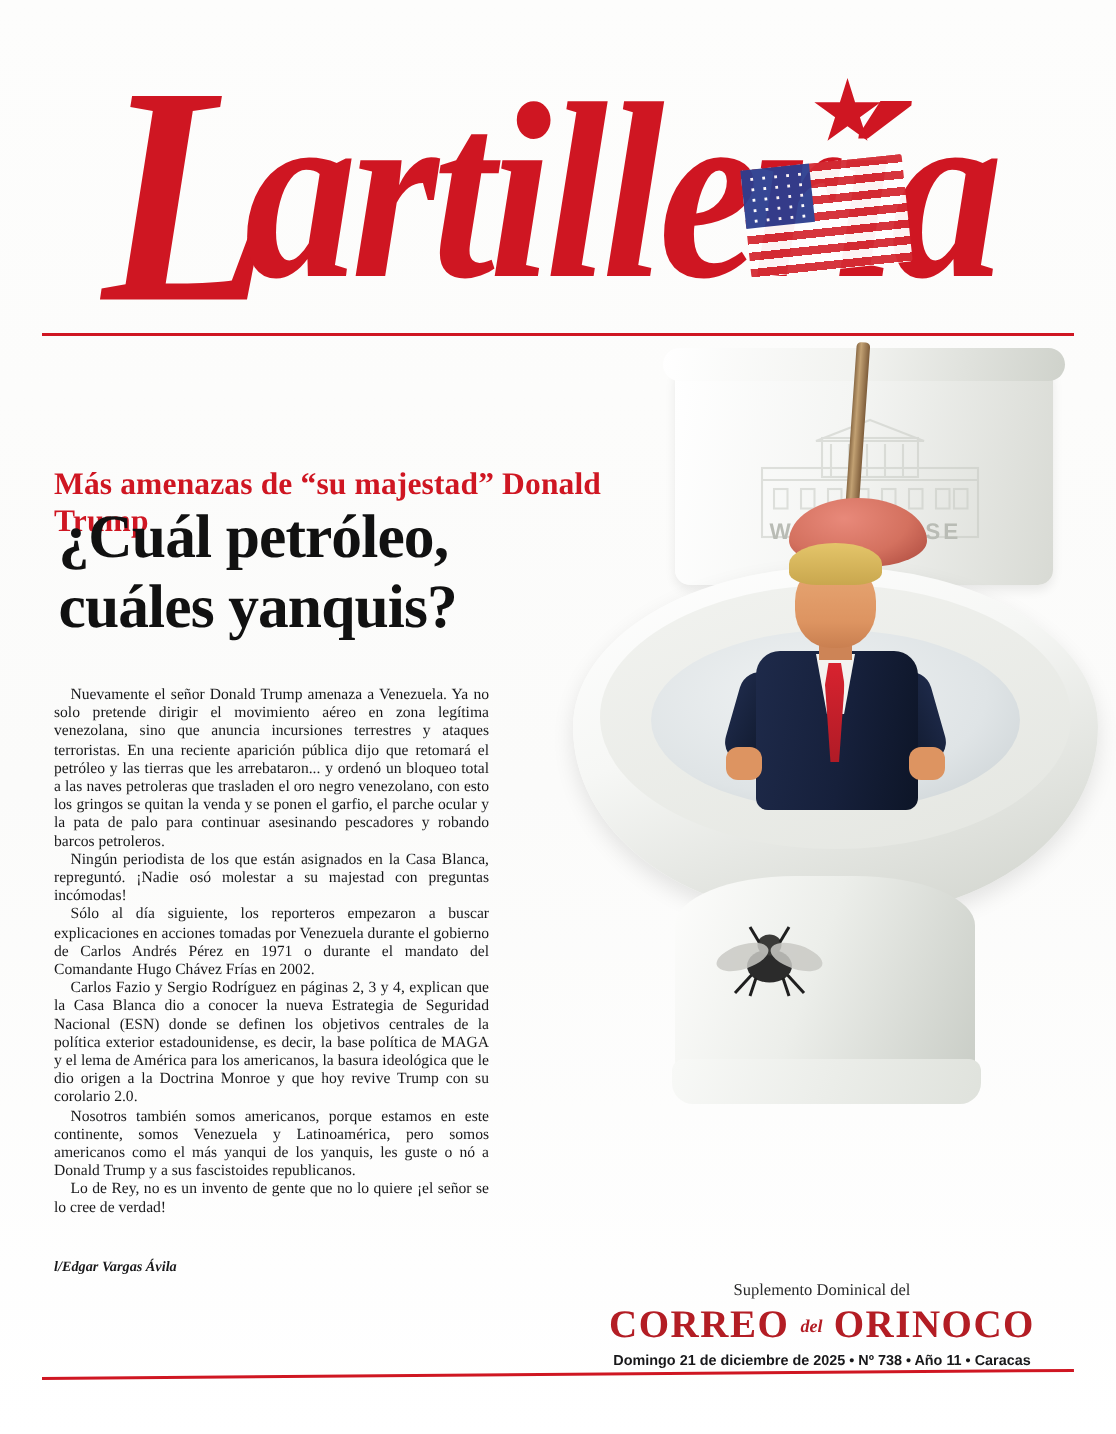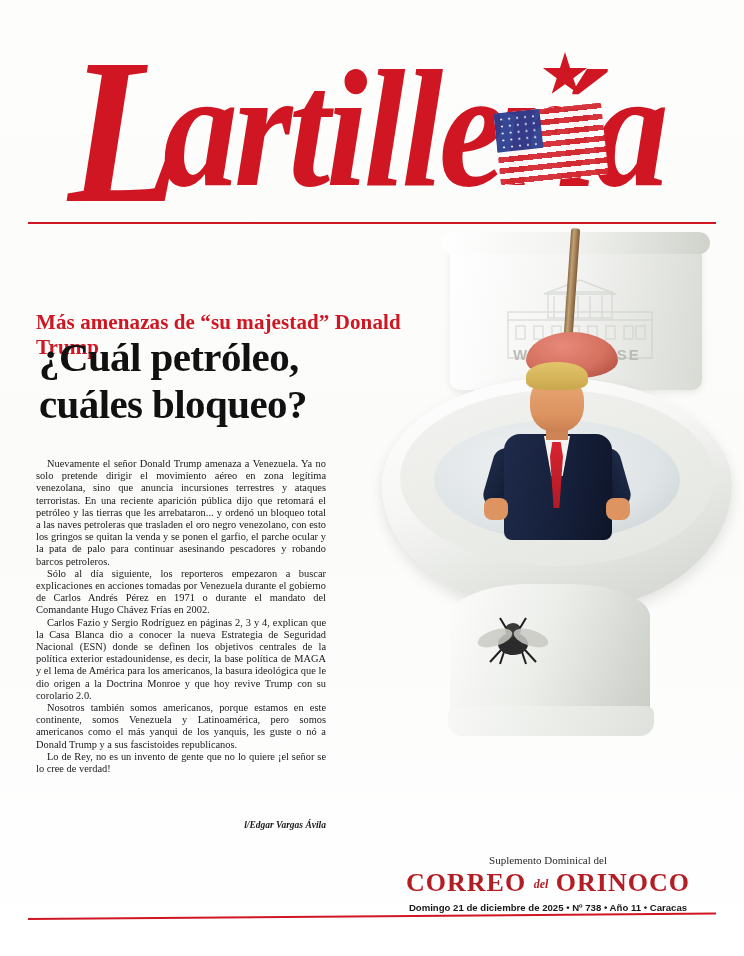--- a/index.html
+++ b/index.html
@@ -141,23 +141,23 @@
   }
   .body-col p {
     margin: 0;
     text-indent: 11px;
   }
   .body-col p + p { margin-top: 0px; }
 
   .byline {
     position: absolute;
     left: 36px;
-    top: 820px;
+    top: 840px;
     width: 290px;
-    text-align: right;
+    text-align: left;
     font-family: "Liberation Serif", serif;
     font-weight: bold;
     font-style: italic;
     font-size: 9.5px;
     color: #18181a;
   }
 
   
   .illo {
     position: absolute;
@@ -425,25 +425,26 @@
     <div class="flag">
       <div class="stripes"></div>
       <div class="canton"></div>
     </div>
   </div>
   <div class="masthead-rule"></div>
 
   <div class="kicker">Más amenazas de “su majestad” Donald Trump</div>
   <div class="headline">
     <div>¿Cuál petróleo,</div>
-    <div>cuáles bloqueo?</div>
+    <div>cuáles yanquis?</div>
   </div>
 
   <div class="body-col">
     <p>Nuevamente el señor Donald Trump amenaza a Venezuela. Ya no solo pretende dirigir el movimiento aéreo en zona legítima venezolana, sino que anuncia incursiones terrestres y ataques terroristas. En una reciente aparición pública dijo que retomará el petróleo y las tierras que les arrebataron... y ordenó un bloqueo total a las naves petroleras que trasladen el oro negro venezolano, con esto los gringos se quitan la venda y se ponen el garfio, el parche ocular y la pata de palo para continuar asesinando pescadores y robando barcos petroleros.</p>
+    <p>Ningún periodista de los que están asignados en la Casa Blanca, repreguntó. ¡Nadie osó molestar a su majestad con preguntas incómodas!</p>
     <p>Sólo al día siguiente, los reporteros empezaron a buscar explicaciones en acciones tomadas por Venezuela durante el gobierno de Carlos Andrés Pérez en 1971 o durante el mandato del Comandante Hugo Chávez Frías en 2002.</p>
     <p>Carlos Fazio y Sergio Rodríguez en páginas 2, 3 y 4, explican que la Casa Blanca dio a conocer la nueva Estrategia de Seguridad Nacional (ESN) donde se definen los objetivos centrales de la política exterior estadounidense, es decir, la base política de MAGA y el lema de América para los americanos, la basura ideológica que le dio origen a la Doctrina Monroe y que hoy revive Trump con su corolario 2.0.</p>
     <p>Nosotros también somos americanos, porque estamos en este continente, somos Venezuela y Latinoamérica, pero somos americanos como el más yanqui de los yanquis, les guste o nó a Donald Trump y a sus fascistoides republicanos.</p>
     <p>Lo de Rey, no es un invento de gente que no lo quiere ¡el señor se lo cree de verdad!</p>
   </div>
   <div class="byline">l/Edgar Vargas Ávila</div>
 
   <div class="illo">
     <div class="tank"></div>
     <div class="tank-lid"></div>

